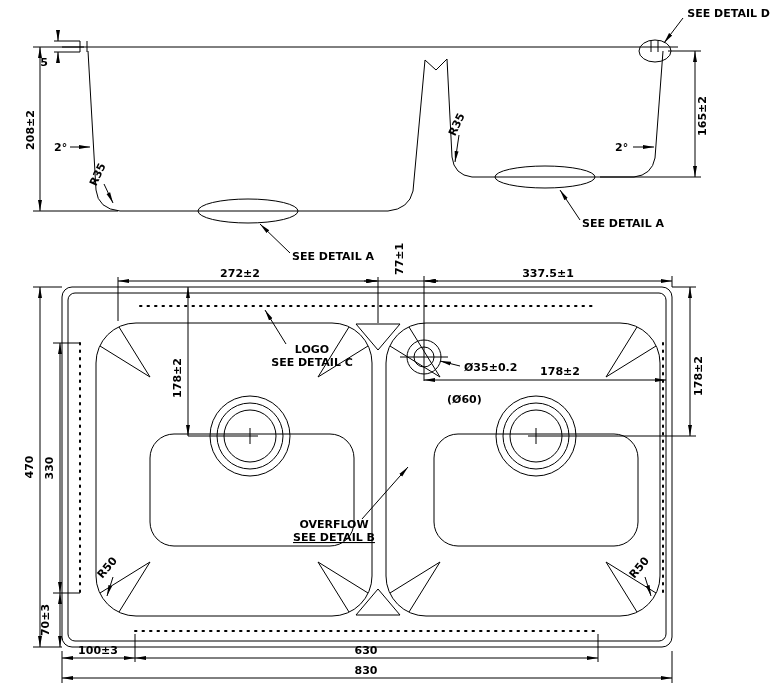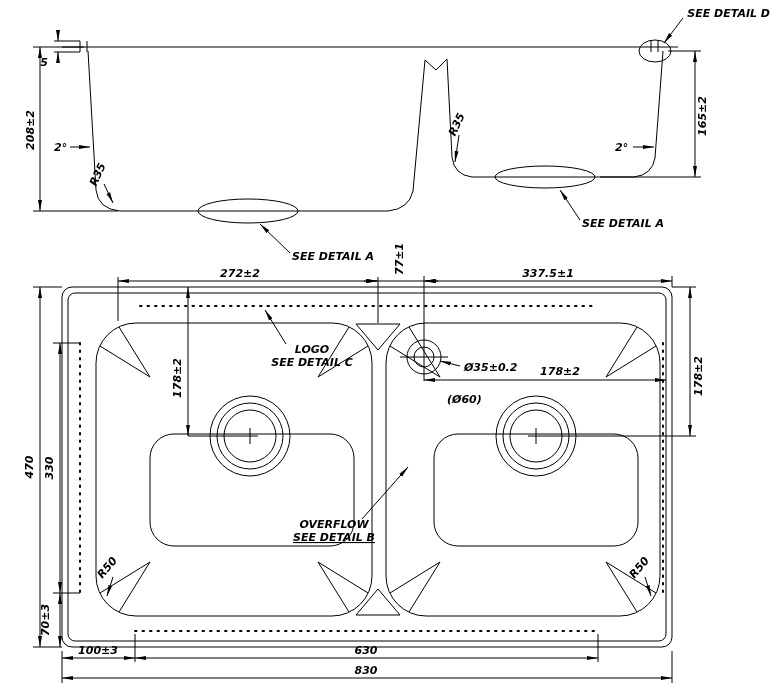--- a/index.html
+++ b/index.html
@@ -1,17 +1,17 @@
 <!DOCTYPE html>
 <html><head>
 <meta charset="utf-8">
 <style>
   html,body{margin:0;padding:0;background:#ffffff;}
   .stage{position:relative;width:773px;height:688px;background:#ffffff;overflow:hidden;
-         font-family:"DejaVu Sans", sans-serif;font-style:italic;}
+         font-family:"DejaVu Sans", sans-serif;}
   svg{position:absolute;top:0;left:0;}
   text{fill:#000;stroke:none;font-family:"DejaVu Sans", sans-serif;}
   .dim{font-size:11px;font-weight:700;}
   .lbl{font-size:11px;font-weight:700;}
 </style>
 </head>
 <body>
 
 <div class="stage">
 <svg width="773" height="688" viewBox="0 0 773 688">

